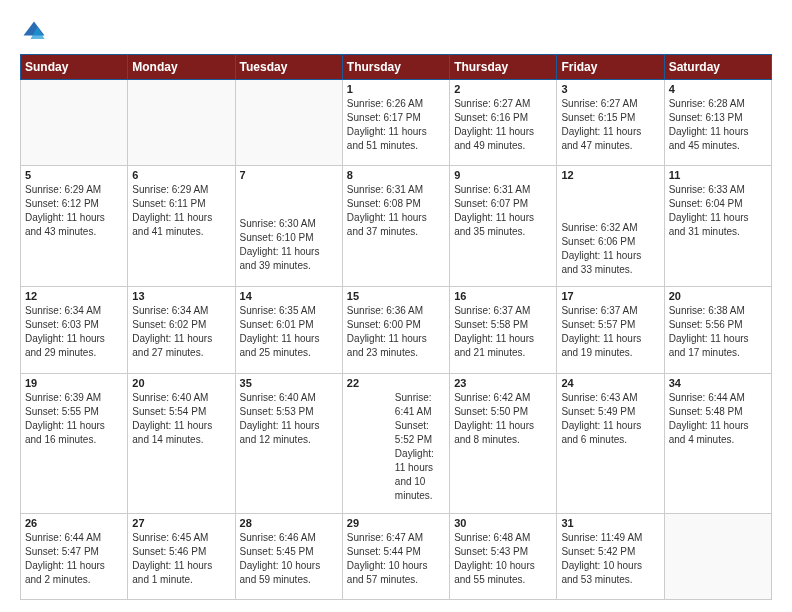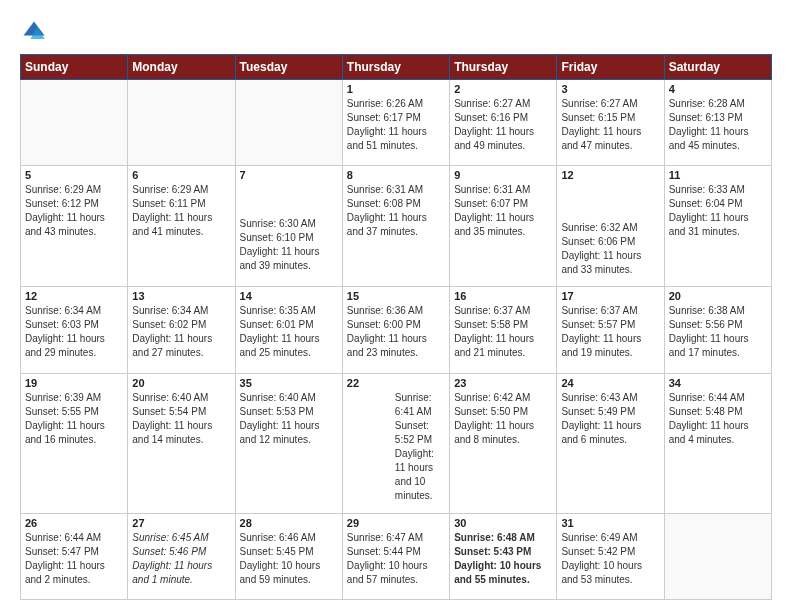--- a/index.html
+++ b/index.html
@@ -321,49 +321,49 @@
         <tr>
           <td>
             <div class="day-num">26</div>
             <div class="day-info" style="white-space: pre-line;">Sunrise: 6:44 AM
 Sunset: 5:47 PM
 Daylight: 11 hours
 and 2 minutes.</div>
           </td>
           <td>
             <div class="day-num">27</div>
-            <div class="day-info" style="white-space: pre-line; font-style: italic;">Sunrise: 6:45 AM
+            <div class="day-info" style="white-space: pre-line;">Sunrise: 6:45 AM
 Sunset: 5:46 PM
 Daylight: 11 hours
 and 1 minute.</div>
           </td>
           <td>
             <div class="day-num">28</div>
             <div class="day-info" style="white-space: pre-line;">Sunrise: 6:46 AM
 Sunset: 5:45 PM
 Daylight: 10 hours
 and 59 minutes.</div>
           </td>
           <td>
             <div class="day-num">29</div>
             <div class="day-info" style="white-space: pre-line;">Sunrise: 6:47 AM
 Sunset: 5:44 PM
 Daylight: 10 hours
 and 57 minutes.</div>
           </td>
           <td>
             <div class="day-num">30</div>
-            <div class="day-info" style="white-space: pre-line; font-weight: bold;">Sunrise: 6:48 AM
+            <div class="day-info" style="white-space: pre-line;">Sunrise: 6:48 AM
 Sunset: 5:43 PM
 Daylight: 10 hours
 and 55 minutes.</div>
           </td>
           <td>
             <div class="day-num">31</div>
-            <div class="day-info" style="white-space: pre-line;">Sunrise: 6:49 AM
+            <div class="day-info" style="white-space: pre-line;">Sunrise: 11:49 AM
 Sunset: 5:42 PM
 Daylight: 10 hours
 and 53 minutes.</div>
           </td>
           <td class="empty"></td>
         </tr>
       </tbody>
   </table>
 </div>
 

